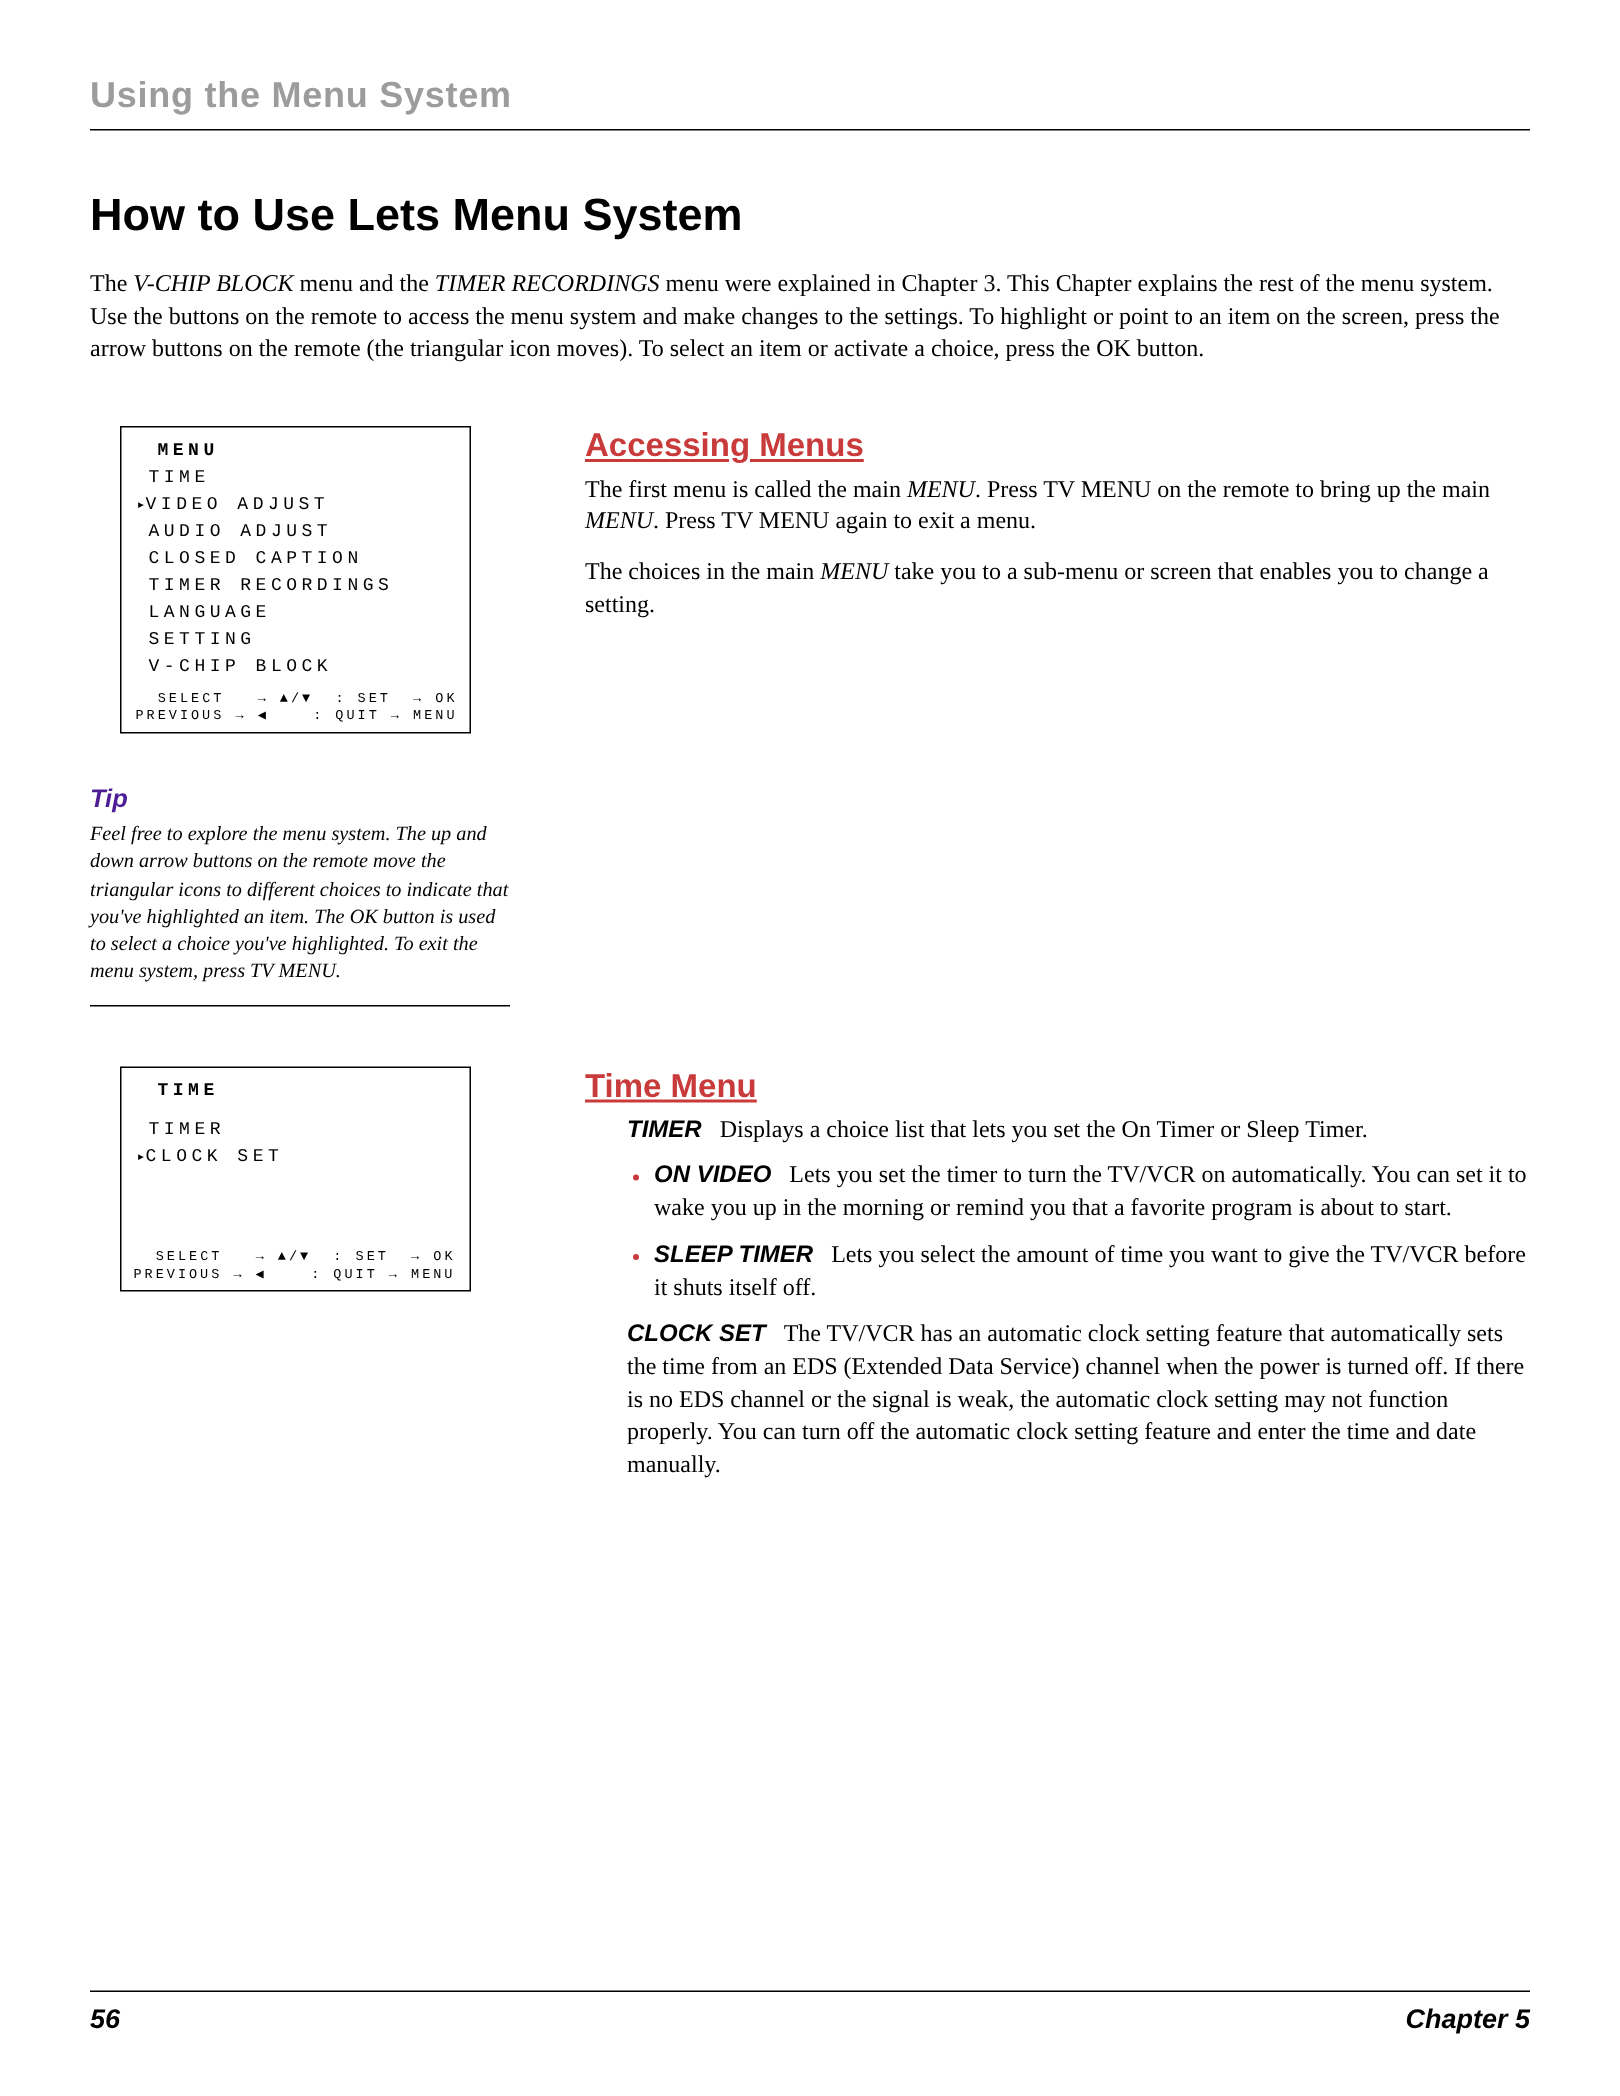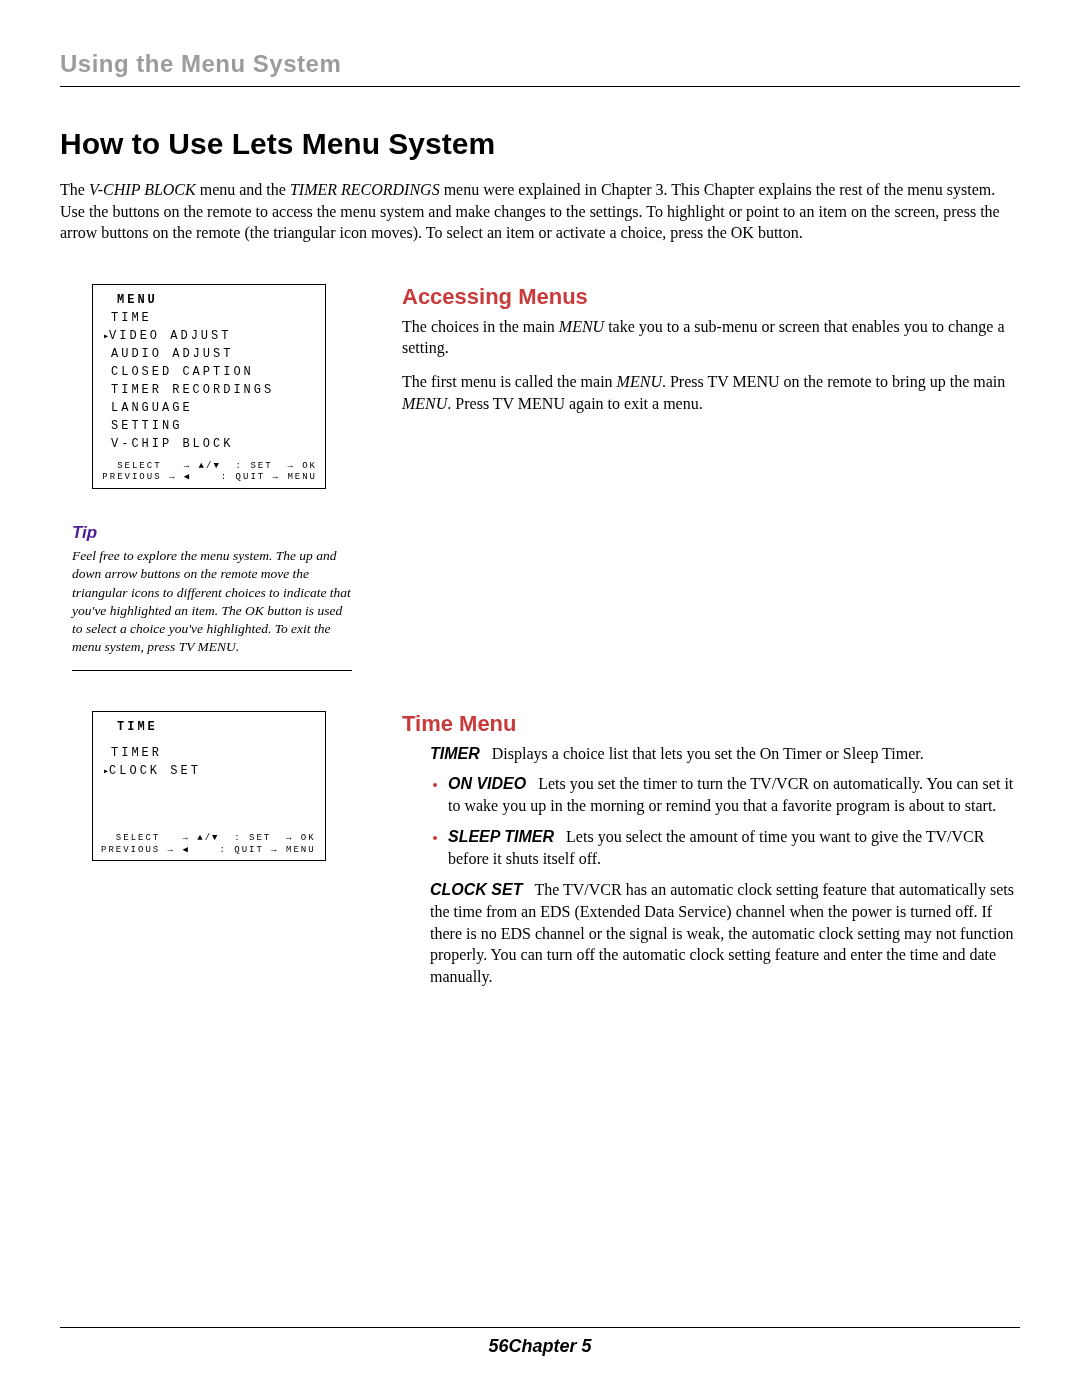--- a/index.html
+++ b/index.html
@@ -34,35 +34,35 @@
   }
   .intro {
     font-size: 16px;
     line-height: 1.35;
     margin: 0 0 40px 0;
   }
   .two-col {
     display: flex;
     gap: 50px;
     margin-bottom: 30px;
-    margin-left: 12px;
   }
   .left-col {
     width: 280px;
     flex-shrink: 0;
   }
   .right-col {
     flex: 1;
   }
   .h2 {
     font-family: Arial, Helvetica, sans-serif;
     font-weight: 700;
     font-size: 22px;
     color: #c93a3a;
     margin: 0 0 6px 0;
+    text-decoration: underline;
   }
   .p {
     font-size: 16px;
     line-height: 1.35;
     margin: 0 0 12px 0;
   }
   .osd-box {
     border: 1px solid #000;
     font-family: 'Courier New', monospace;
     font-size: 12px;
@@ -141,21 +141,21 @@
     left: 60px;
     right: 60px;
   }
   .footer-rule {
     border: none;
     border-top: 1px solid #000;
     margin: 0 0 8px 0;
   }
   .footer-row {
     display: flex;
-    justify-content: center;
+    justify-content: space-between;
     font-family: Arial, Helvetica, sans-serif;
     font-weight: 700;
     font-style: italic;
     font-size: 18px;
   }
   em.it { font-style: italic; }
 </style>
 </head>
 <body>
 
@@ -181,22 +181,22 @@
         </div>
       <div class="osd-footer"><span>SELECT   → ▲/▼  : SET  → OK</span>
 <span>PREVIOUS → ◀    : QUIT → MENU</span></div>
     </div>
     <div class="tip-heading">Tip</div>
     <p class="tip-body">Feel free to explore the menu system. The up and down arrow buttons on the remote move the triangular icons to different choices to indicate that you've highlighted an item. The OK button is used to select a choice you've highlighted. To exit the menu system, press TV MENU.</p>
     <hr class="tip-rule">
   </div>
   <div class="right-col">
     <div class="h2">Accessing Menus</div>
+    <p class="p">The first menu is called the main <em class="it">MENU</em>. Press TV MENU on the remote to bring up the main <em class="it">MENU</em>. Press TV MENU again to exit a menu.</p>
     <p class="p">The choices in the main <em class="it">MENU</em> take you to a sub-menu or screen that enables you to change a setting.</p>
-    <p class="p">The first menu is called the main <em class="it">MENU</em>. Press TV MENU on the remote to bring up the main <em class="it">MENU</em>. Press TV MENU again to exit a menu.</p>
   </div>
 </div>
 
 <div class="two-col" style="margin-top:40px;">
   <div class="left-col">
     <div class="osd-box" style="height:138px; position:relative;">
       <div class="osd-title">TIME</div>
       <div style="height:8px;"></div>
       <div>
           <div class="osd-item">TIMER</div>

